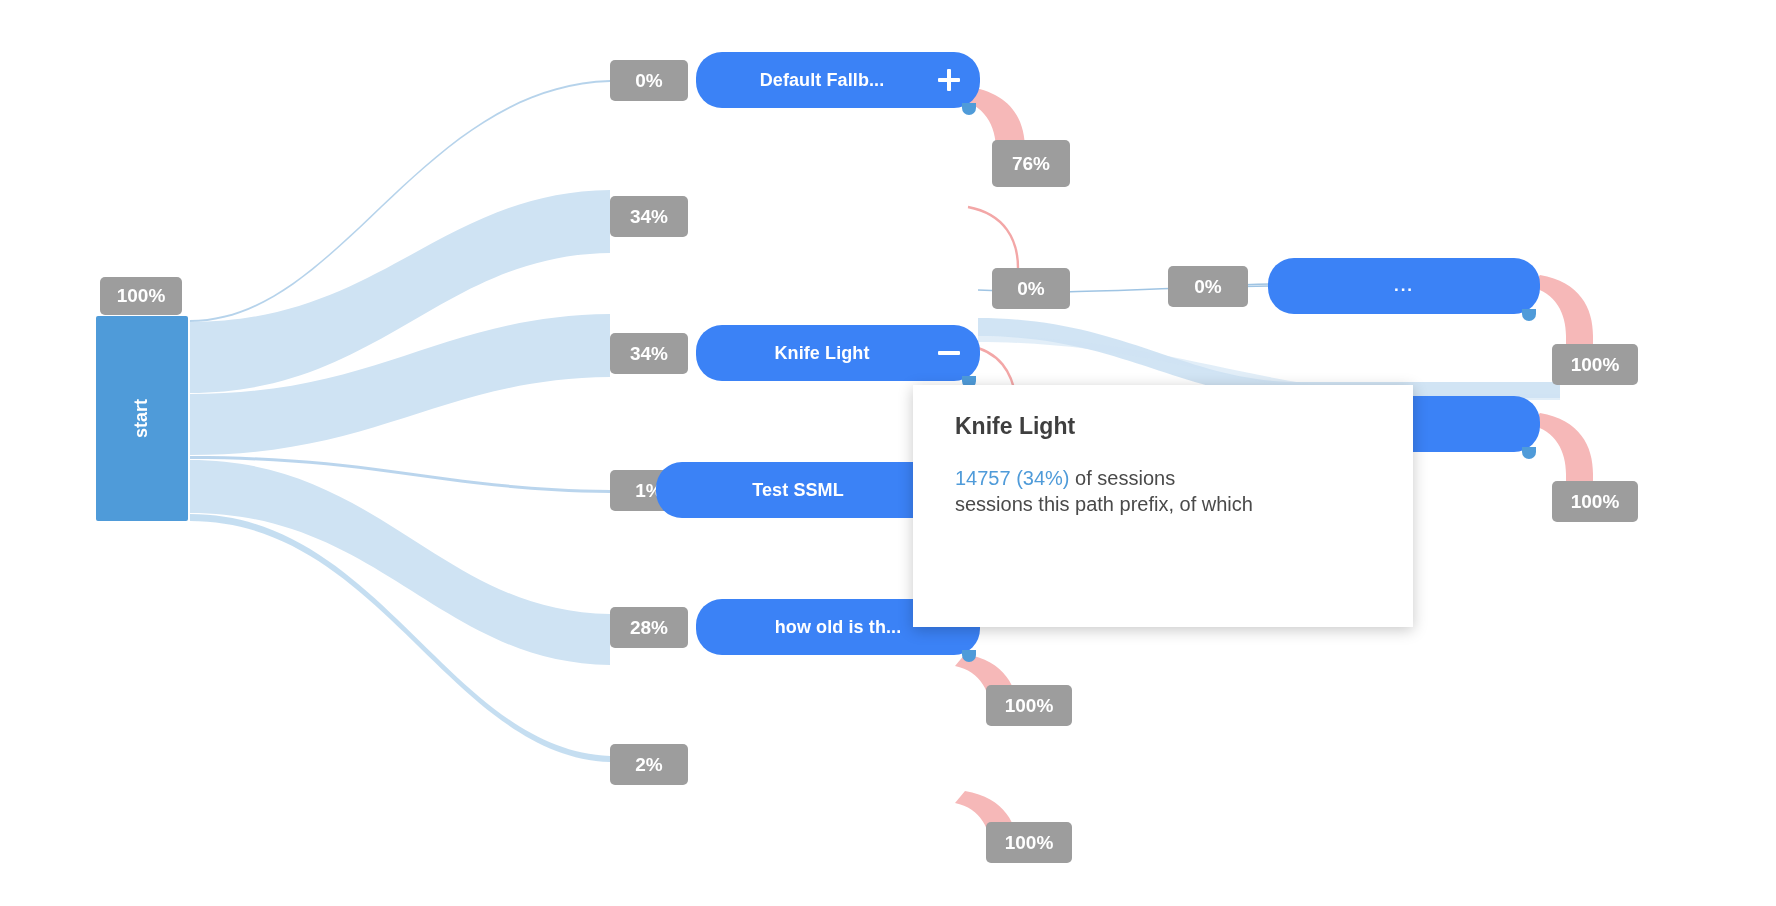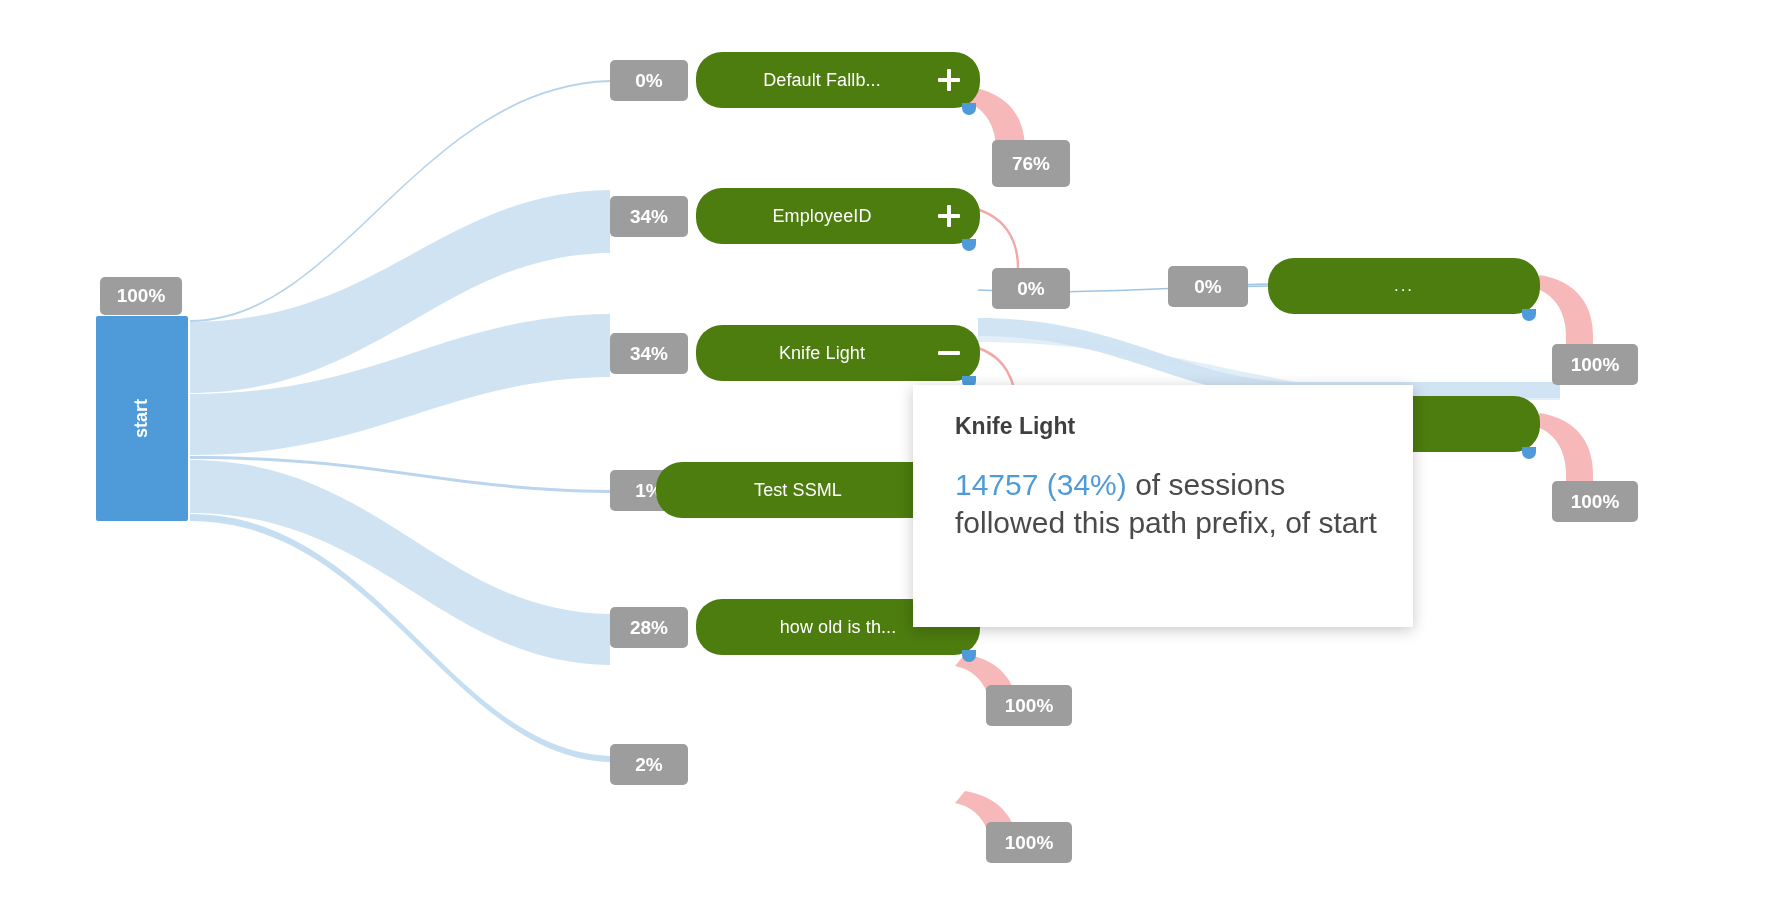--- a/index.html
+++ b/index.html
@@ -9,28 +9,28 @@
     font-family:"Liberation Sans", sans-serif;
     overflow:hidden;
     position:relative;
   }
   #stage{position:absolute;left:0;top:0;width:1776px;height:906px;}
   #flow-svg{position:absolute;left:0;top:0;width:1776px;height:906px;}
 
   
   .node{
     position:absolute;
-    background:#4d7c0f;
+    background:#3b82f6;
     color:#ffffff;
     border-radius:26px;
     display:flex;
     align-items:center;
     box-sizing:border-box;
     padding:0 18px 0 18px;
-    font-weight:normal;
+    font-weight:bold;
     font-size:18px;
     letter-spacing:.1px;
   }
   .node .node-label{
     flex:1 1 auto;
     text-align:center;
     white-space:nowrap;
     overflow:hidden;
   }
   .node .toggle{
@@ -95,21 +95,21 @@
     box-sizing:border-box;
     padding:28px 34px 26px 42px;
   }
   #tooltip .tt-title{
     font-size:23px;
     font-weight:bold;
     color:#3f3f3f;
     margin-bottom:26px;
   }
   #tooltip .tt-body{
-    font-size:30px;
+    font-size:20px;
     color:#4a4a4a;
     line-height:1.28;
   }
   #tooltip .tt-blue{color:#4f9bd9;}
   #tooltip .tt-red{color:#e8322a;}
 </style>
 </head>
 <body>
 
 <div id="stage">
@@ -152,25 +152,20 @@
 
   <div class="badge" style="left:610px;top:60px;width:78px;height:41px;">0%</div>
   <div class="node" style="left:696px;top:52px;width:284px;height:56px;">
     <span class="node-label">Default Fallb...</span>
     <span class="toggle plus"></span>
     <span class="nub"></span>
   </div>
   <div class="badge" style="left:992px;top:140px;width:78px;height:47px;">76%</div>
 
   <div class="badge" style="left:610px;top:196px;width:78px;height:41px;">34%</div>
-  <div class="node" style="left:696px;top:188px;width:284px;height:56px;">
-    <span class="node-label">EmployeeID</span>
-    <span class="toggle plus"></span>
-    <span class="nub"></span>
-  </div>
   <div class="badge" style="left:992px;top:268px;width:78px;height:41px;">0%</div>
 
   <div class="badge" style="left:610px;top:333px;width:78px;height:41px;">34%</div>
   <div class="node" style="left:696px;top:325px;width:284px;height:56px;">
     <span class="node-label">Knife Light</span>
     <span class="toggle minus"></span>
     <span class="nub"></span>
   </div>
 
   <div class="badge" style="left:610px;top:470px;width:78px;height:41px;">1%</div>
@@ -201,17 +196,17 @@
     <span class="nub"></span>
   </div>
   <div class="badge" style="left:1552px;top:481px;width:86px;height:41px;">100%</div>
 
   <div id="tooltip" style="left:913px;top:385px;width:500px;height:242px;">
     <div class="tt-title">Knife Light</div>
     <div class="tt-body">
       <div>
         <span class="tt-blue">14757 (34%)</span><span> of sessions</span>
       </div>
-      <div>followed this path prefix, of start</div>
+      <div>sessions this path prefix, of which</div>
     </div>
   </div>
 
 </div>
 
 </body></html>

